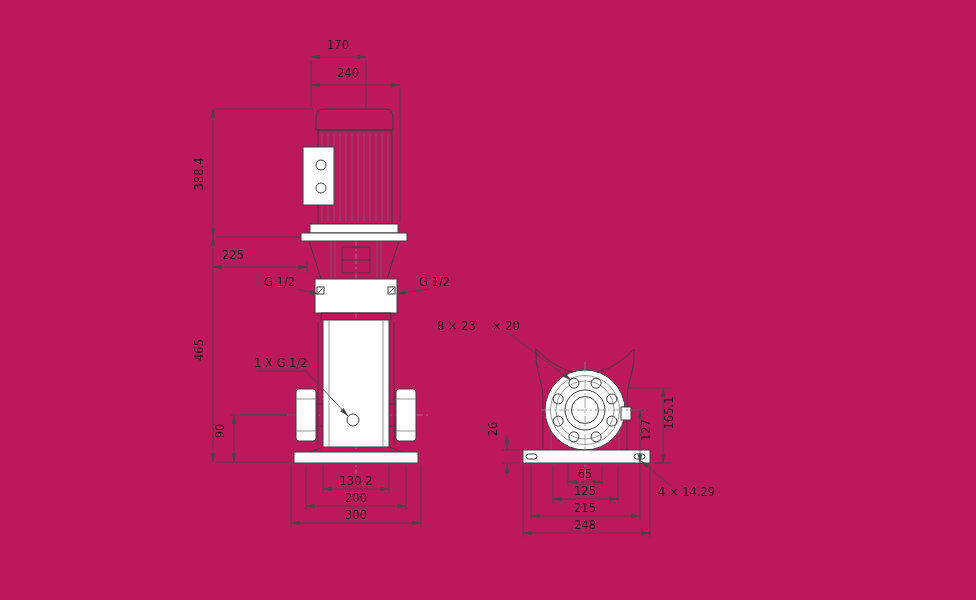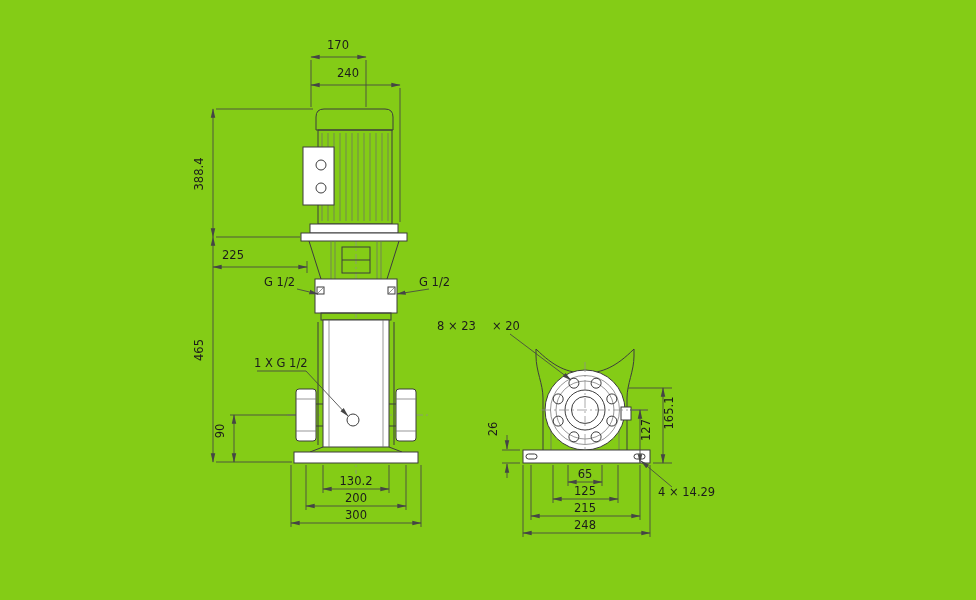--- a/index.html
+++ b/index.html
@@ -1,16 +1,16 @@
 <!DOCTYPE html>
 <html><head>
 <meta charset="utf-8">
 <style>
   html,body{margin:0;padding:0;background:#ffffff;}
-  .stage{position:relative;width:976px;height:600px;background:#84cc16;overflow:hidden;}
+  .stage{position:relative;width:976px;height:600px;background:#be185d;overflow:hidden;}
   svg{display:block;}
   .ln  {fill:none;stroke:#3d3d3d;stroke-width:1;}
   .lnf {fill:#ffffff;stroke:#3d3d3d;stroke-width:1;}
   .thin{fill:none;stroke:#6a6a6a;stroke-width:0.7;}
   .dim,.ext,.ldr{fill:none;stroke:#454545;stroke-width:0.85;}
   .cl  {fill:none;stroke:#8d8d8d;stroke-width:0.75;stroke-dasharray:10 3 2 3;}
   text{font-family:"DejaVu Sans","Liberation Sans",sans-serif;font-size:11.5px;fill:#1c1c1c;}
 </style>
 </head>
 <body>

